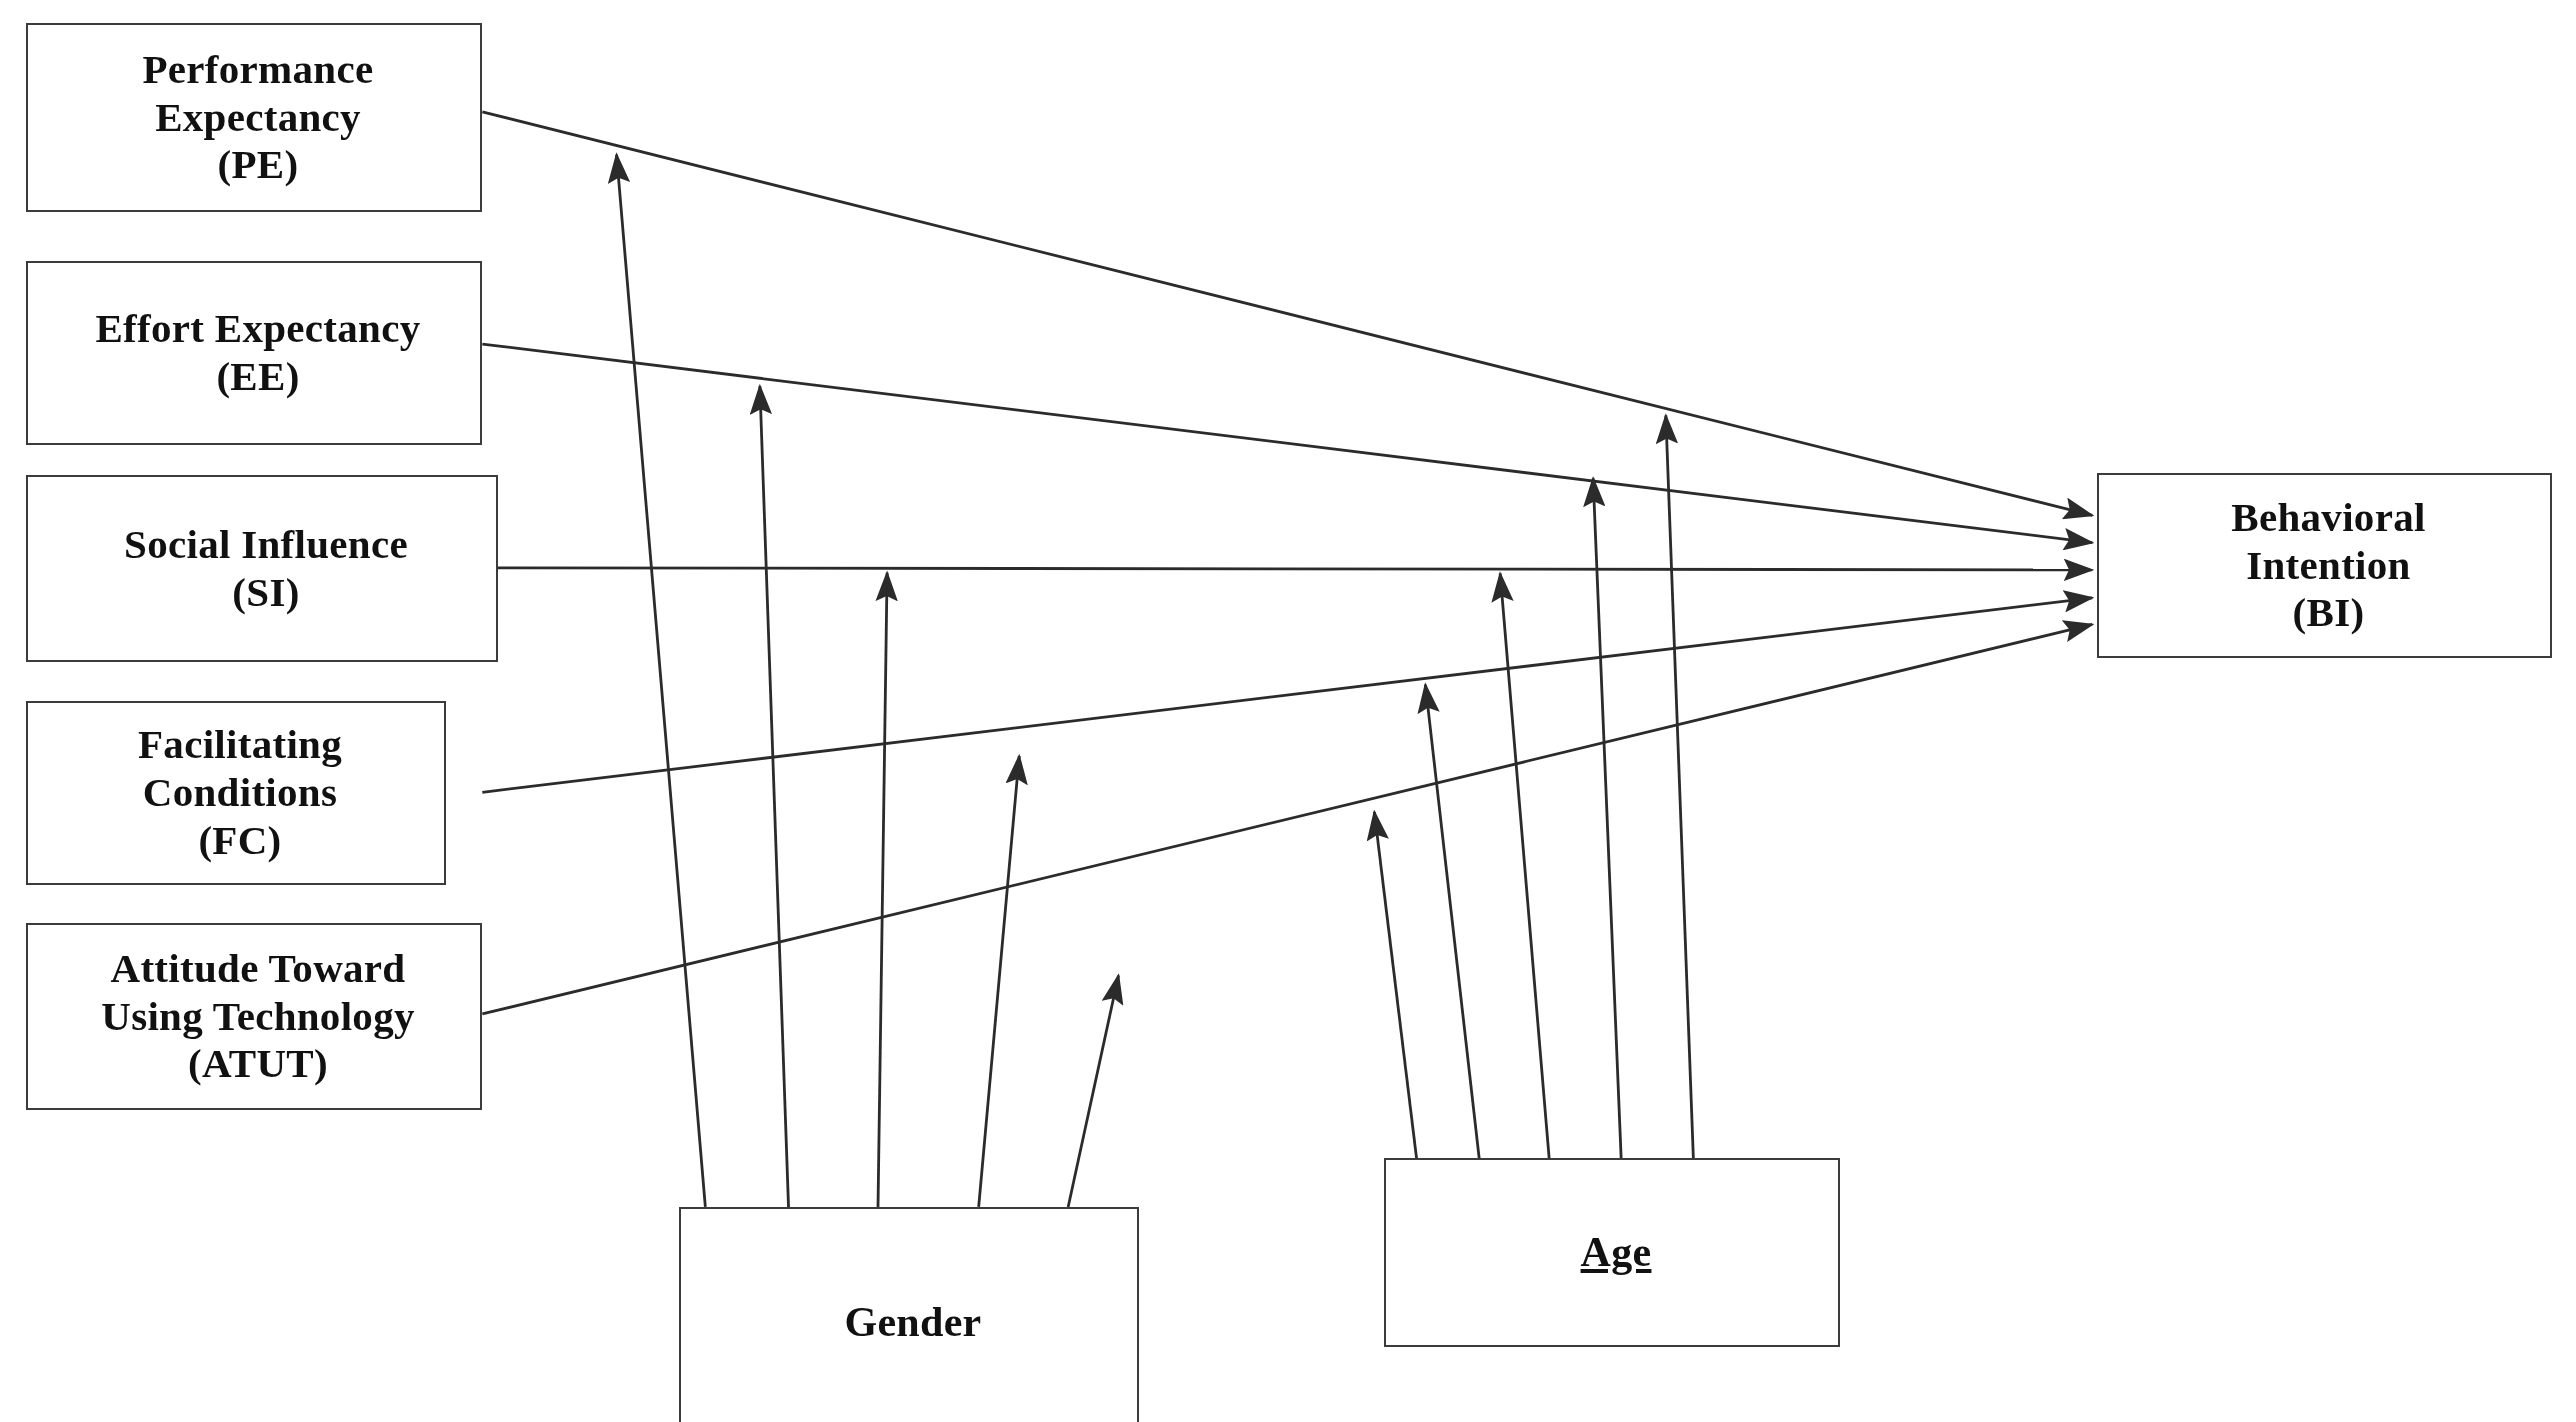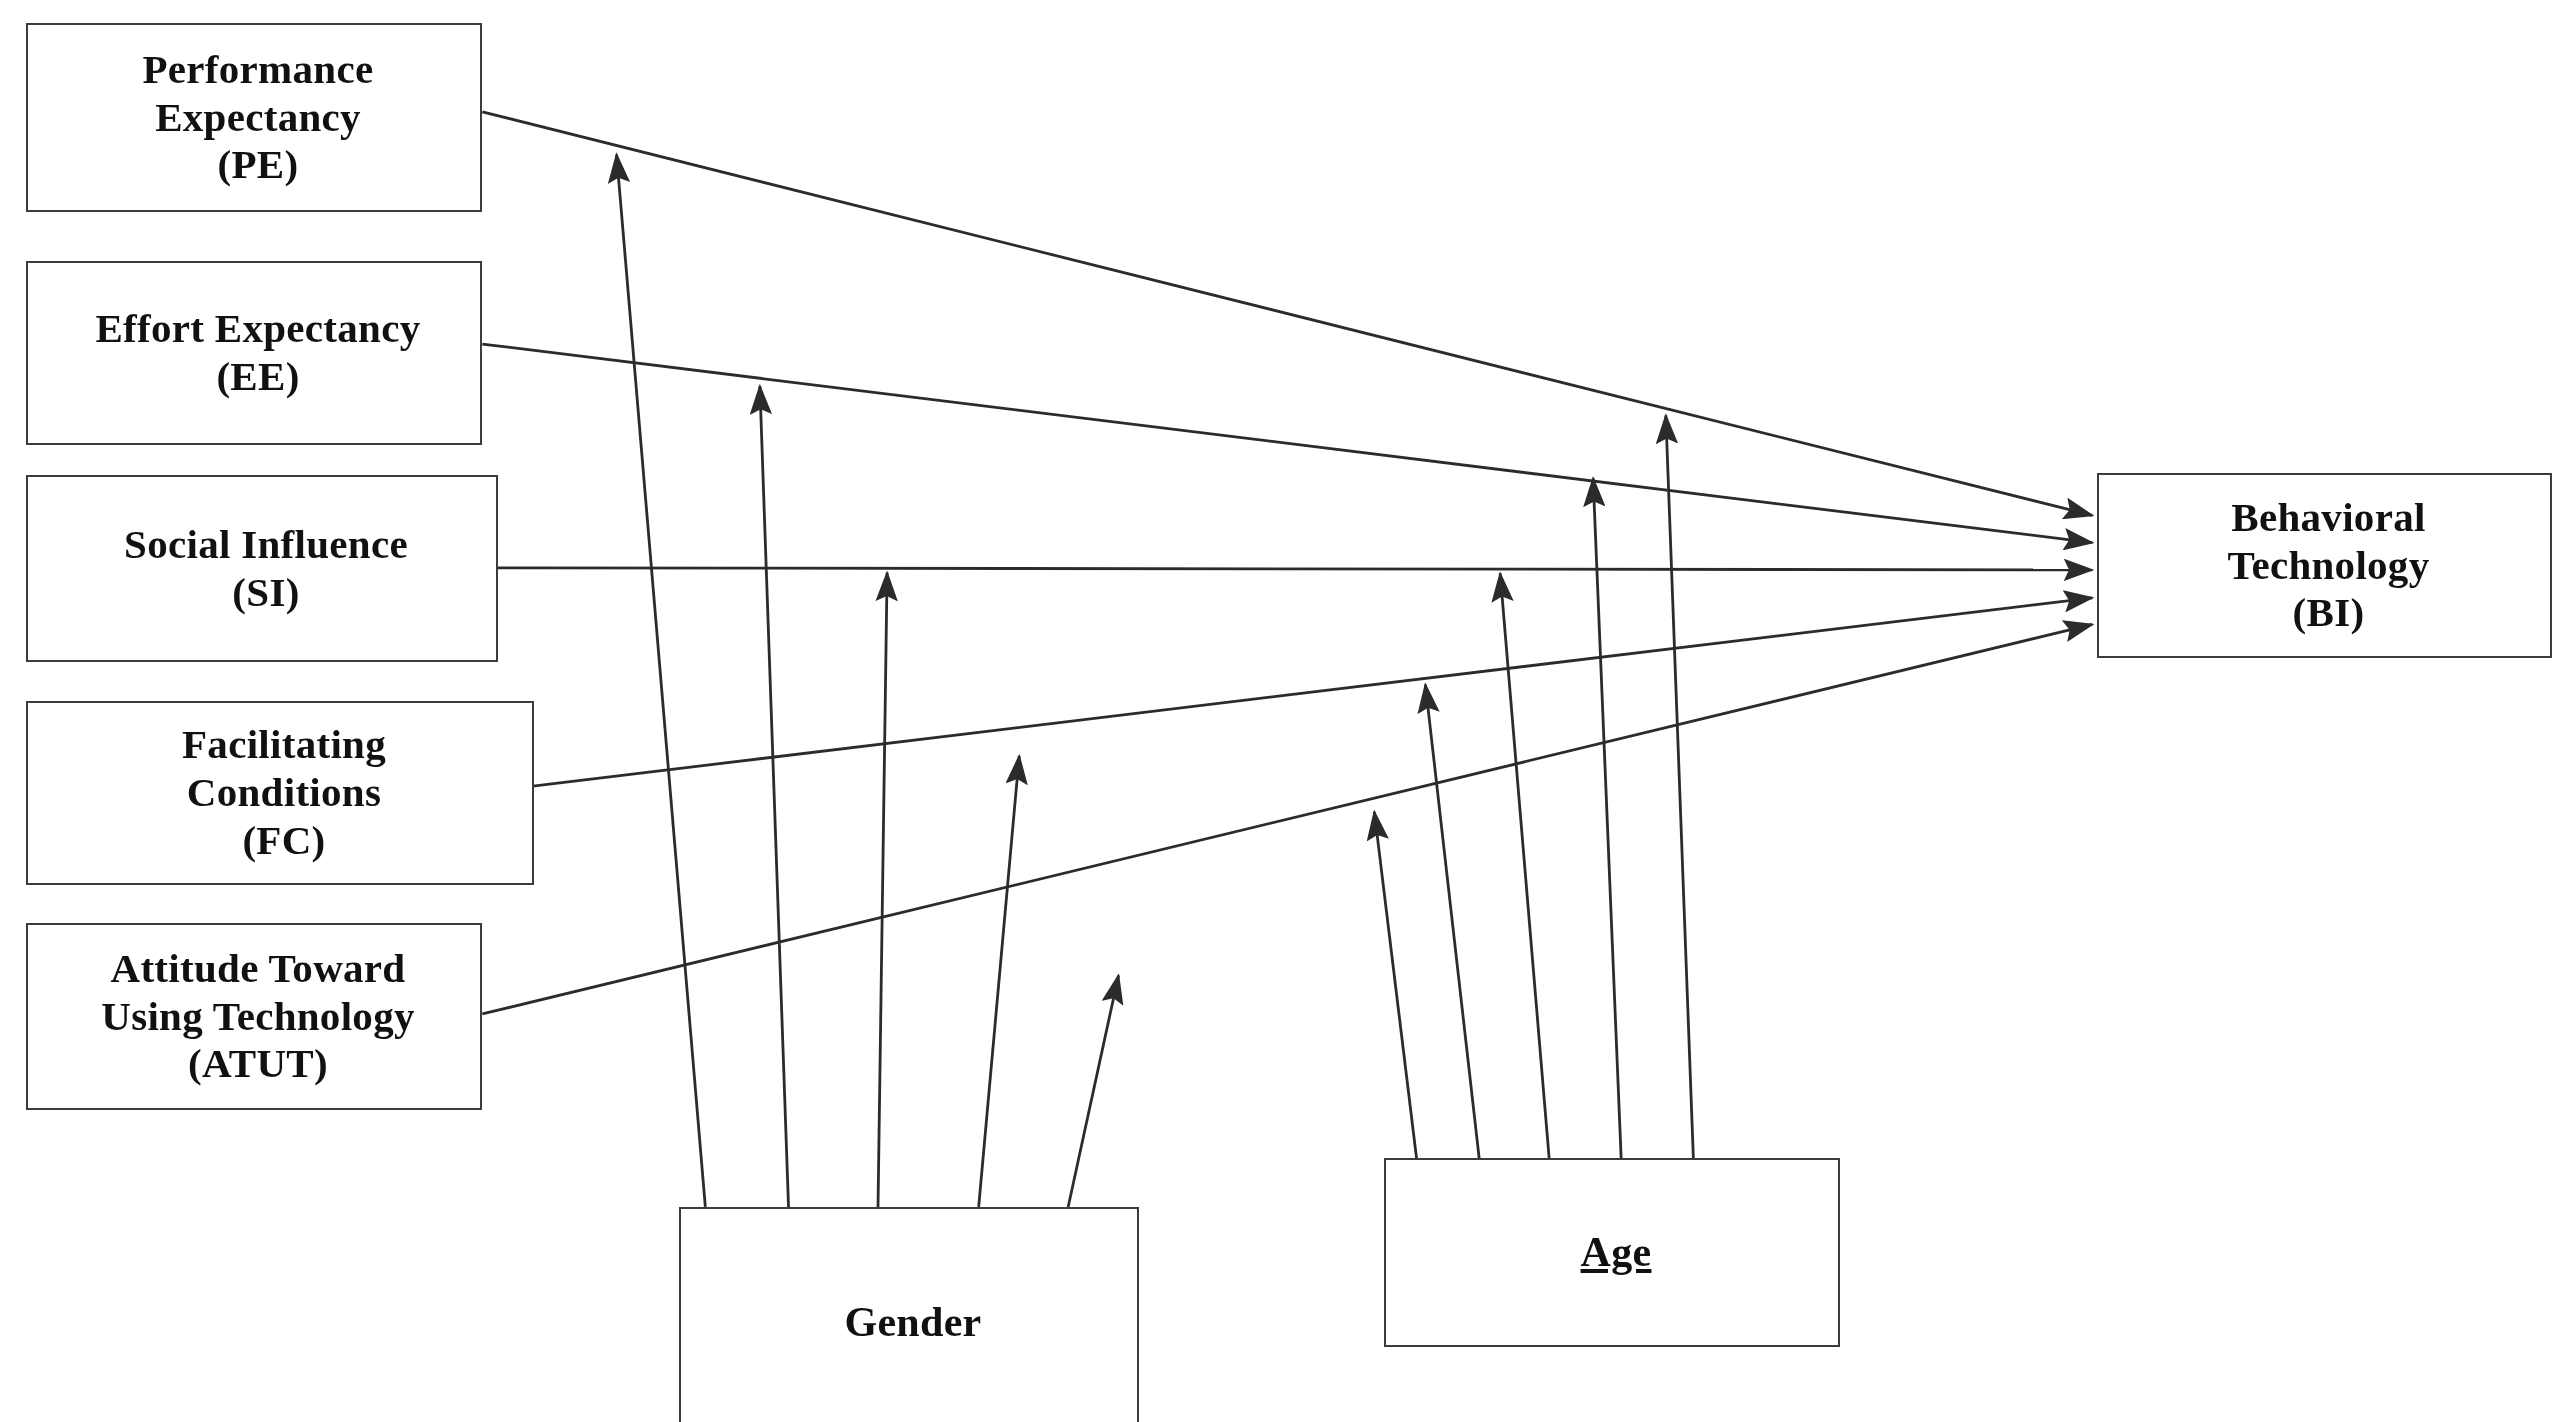--- a/index.html
+++ b/index.html
@@ -93,35 +93,35 @@
   <div class="node-box construct-box" style="left: 26px; top: 254px; width: 456px; height: 184px; margin-top: 7px;">
     <span class="node-label">Effort Expectancy
 (EE)</span>
   </div>
 
   <div class="node-box construct-box" style="left: 26px; top: 475px; width: 472px; height: 187px;">
     <span class="node-label">Social Influence
 (SI)</span>
   </div>
 
-  <div class="node-box construct-box" style="left: 26px; top: 701px; width: 508px; height: 184px; text-align: center;">
+  <div class="node-box construct-box" style="left: 26px; top: 701px; width: 420px; height: 184px; text-align: center;">
     <span class="node-label">Facilitating
 Conditions
 (FC)</span>
   </div>
 
   <div class="node-box construct-box" style="left: 26px; top: 923px; width: 456px; height: 187px;">
     <span class="node-label">Attitude Toward
 Using Technology
 (ATUT)</span>
   </div>
 
   <div class="node-box outcome-box" style="left: 2097px; top: 473px; width: 455px; height: 185px;">
     <span class="node-label">Behavioral
-Technology
+Intention
 (BI)</span>
   </div>
 
   <div class="node-box moderator-box" style="left: 679px; top: 1207px; width: 460px; height: 231px;">
     <span class="node-label">Gender</span>
   </div>
 
   <div class="node-box moderator-box" style="left: 1384px; top: 1158px; width: 456px; height: 189px; text-decoration: underline;">
     <span class="node-label">Age</span>
   </div>

